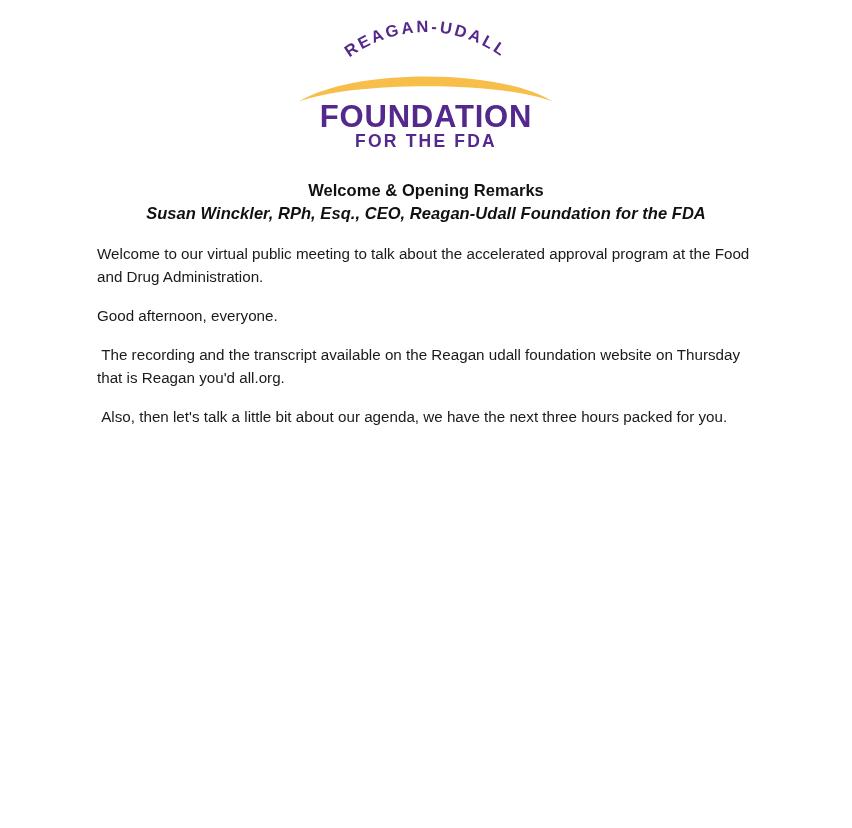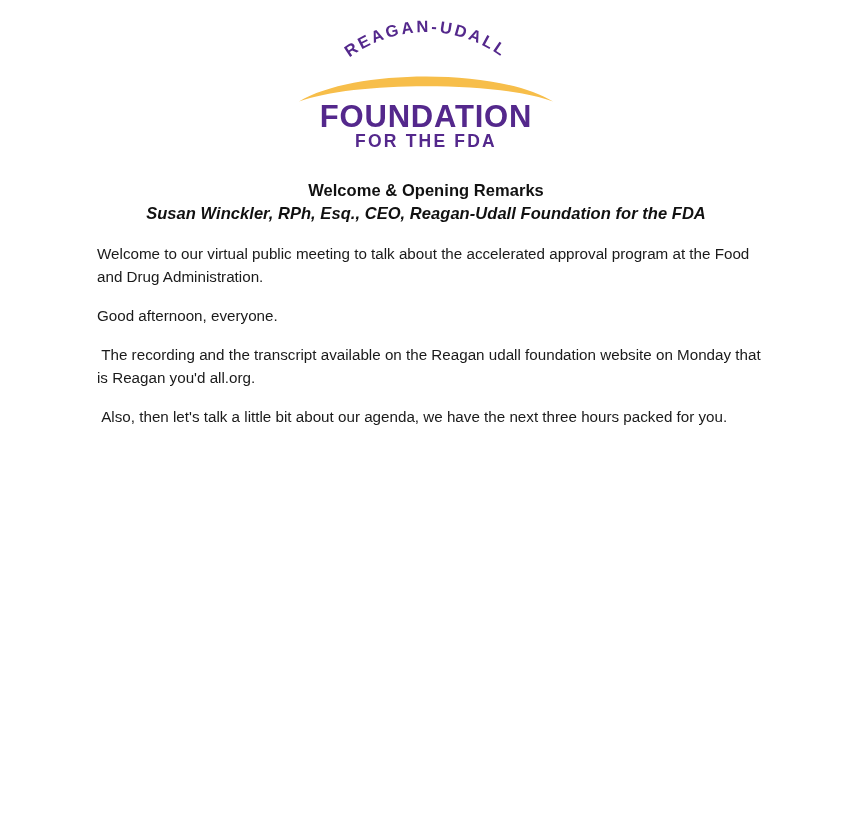--- a/index.html
+++ b/index.html
@@ -150,18 +150,18 @@
 
 
   <div class="session-block">
     <div class="session-title">Welcome &amp; Opening Remarks</div>
     <div class="session-speaker">Susan Winckler, RPh, Esq., CEO, Reagan-Udall Foundation for the FDA</div>
   </div>
 
   <div class="transcript">
     <p class="para">Welcome to our virtual public meeting to talk about the accelerated approval program at the Food and Drug Administration.</p>
     <p class="para">Good afternoon, everyone.</p>
-    <p class="para"> The recording and the transcript available on the Reagan udall foundation website on Monday that is Reagan you'd all.org.</p>
+    <p class="para"> The recording and the transcript available on the Reagan udall foundation website on Thursday that is Reagan you'd all.org.</p>
     <p class="para"> Also, then let's talk a little bit about our agenda, we have the next three hours packed for you.</p>
 
   </div>
 
 </div>
 
 </body></html>

